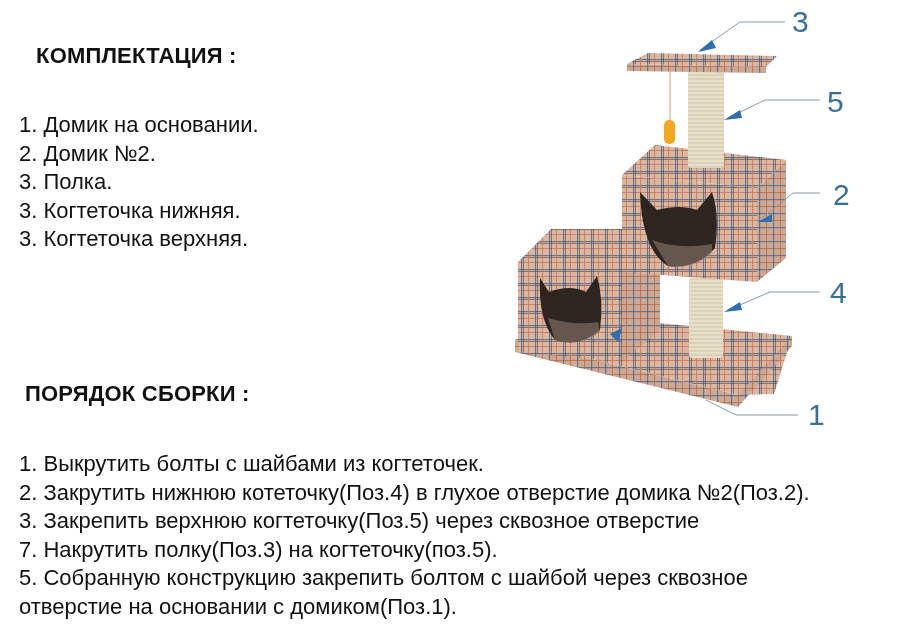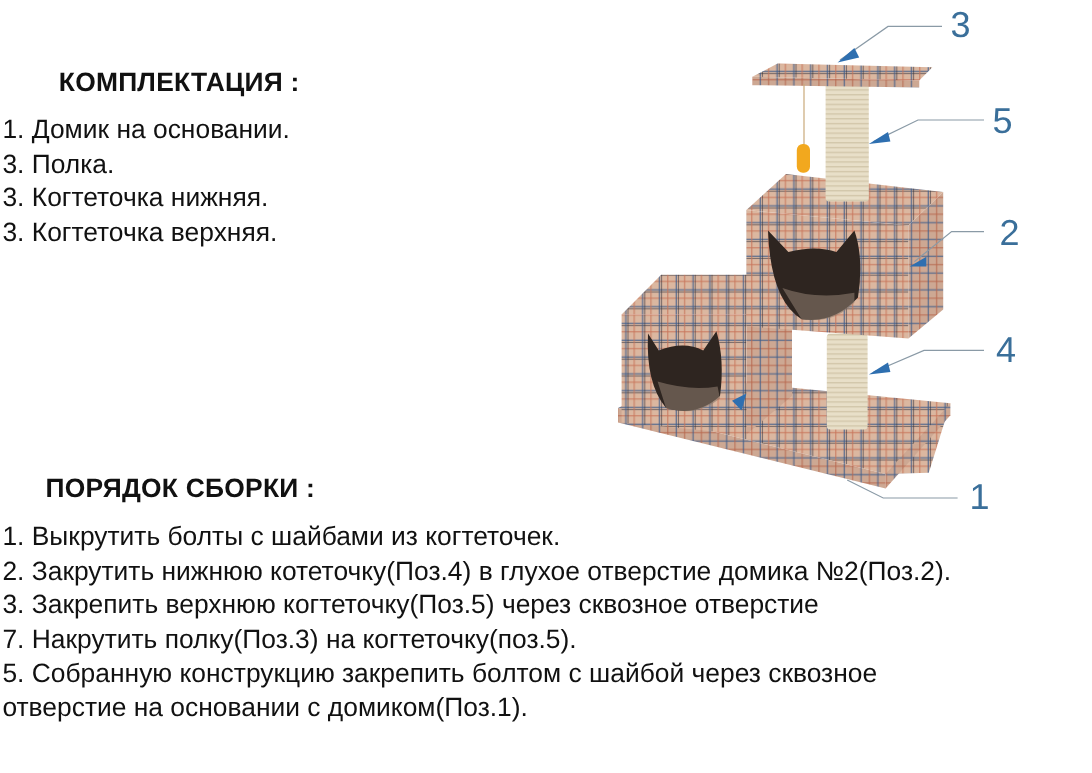--- a/index.html
+++ b/index.html
@@ -2,43 +2,44 @@
 <html><head>
   <meta charset="utf-8">
   <style>
     html, body { margin: 0; padding: 0; background: #ffffff; }
     body {
       width: 910px; height: 644px; position: relative; overflow: hidden;
       font-family: "Liberation Sans", sans-serif; color: #111111;
     }
     .heading {
       position: absolute; font-weight: bold; font-size: 22px; letter-spacing: 0.2px;
-      margin: 16px;
+      margin: 3px;
     }
     .list {
-      position: absolute; left: 2px; margin: 0; padding: 0; list-style: none;
+      position: absolute; left: 2px; margin: 17px; padding: 0; list-style: none;
       font-size: 22px; line-height: 28.6px;
     }
     .list li { white-space: nowrap; }
     #components-heading { left: 33px; top: 40px; }
     #components-list { top: 94px; }
     #assembly-heading { left: 22px; top: 378px; text-align: center; }
     #assembly-list { top: 433px; line-height: 28.5px; }
 
     #figure { position: absolute; left: 490px; top: 0; width: 420px; height: 440px; }
     .callout {
       position: absolute; font-size: 30px; color: #3a6f9a; font-family: "Liberation Sans", sans-serif;
     }
   </style>
 </head>
 <body>
 
 <h2 id="components-heading" class="heading">КОМПЛЕКТАЦИЯ :</h2>
 <ul id="components-list" class="list">
   <li>1. Домик на основании.</li>
+  <li>2. Домик №2.</li>
   <li>3. Полка.</li>
   <li>3. Когтеточка нижняя.</li>
   <li>3. Когтеточка верхняя.</li>
 </ul>
 
 <h2 id="assembly-heading" class="heading">ПОРЯДОК СБОРКИ :</h2>
 <ul id="assembly-list" class="list">
   <li>1. Выкрутить болты с шайбами из когтеточек.</li>
   <li>2. Закрутить нижнюю котеточку(Поз.4) в глухое отверстие домика №2(Поз.2).</li>
   <li>3. Закрепить верхнюю когтеточку(Поз.5) через сквозное отверстие</li>

